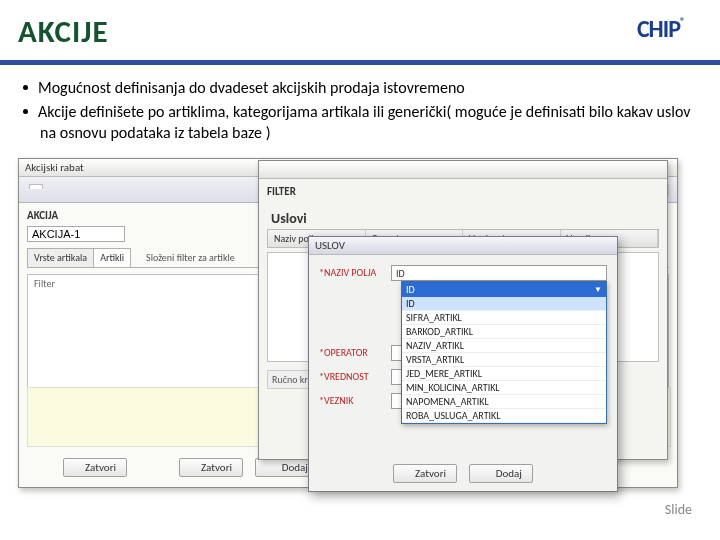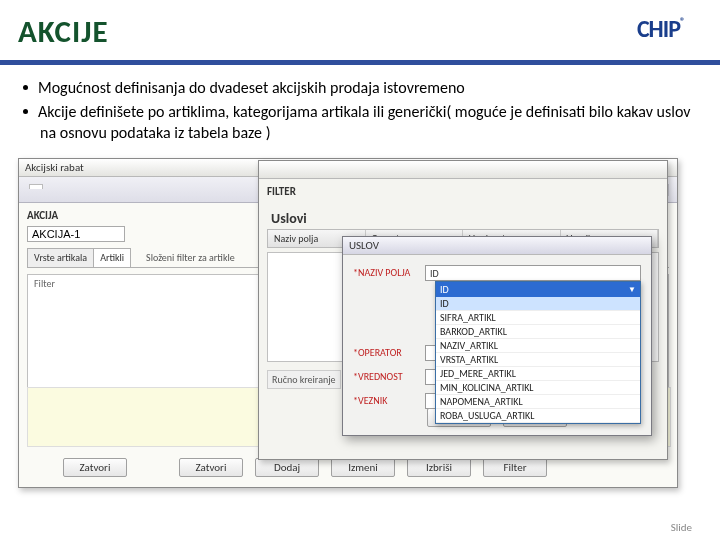--- a/index.html
+++ b/index.html
@@ -25,44 +25,44 @@
   .panel-label { font-size:11px; font-weight:bold; color:#333; padding:6px 0 2px 8px; }
   .inline-field { display:flex; align-items:center; gap:6px; padding:2px 8px 6px; }
   .inline-field input { font-size:11px; padding:1px 4px; border:1px solid #aaa; background:#fff; }
   .tabs-row { display:flex; gap:0; border-bottom:1px solid #b0b0b0; margin:0 8px; }
   .tabs-row .tab { font-size:10px; background:#eee; border:1px solid #b0b0b0; border-bottom:none; padding:2px 6px; margin-right:-1px; }
   .tabs-row .tab.active { background:#fff; }
   .tabs-row .hint { font-size:10px; padding:3px 16px; color:#555; }
   .filter-area { margin:6px 8px; border:1px solid #c0c0c0; background:#fff; height:170px; }
   .filter-area .lbl { font-size:10px; padding:2px 6px; color:#666; }
   .big-yellow { position:absolute; left:8px; bottom:40px; width:644px; height:60px; background:#fbfbe0; border:1px solid #ddd; }
-  .btn { display:inline-block; min-width:64px; text-align:center; font-size:11px; background:linear-gradient(#fdfdfd,#e6e6e6); border:1px solid #a0a0a0; border-radius:2px; padding:2px 10px; cursor:pointer; }
+  .btn { display:inline-block; min-width:64px; text-align:right; font-size:11px; background:linear-gradient(#fdfdfd,#e6e6e6); border:1px solid #a0a0a0; border-radius:2px; padding:2px 10px; cursor:pointer; }
   .win1-close-row { position:absolute; left:44px; bottom:10px; }
   .win1-btn-row { position:absolute; left:160px; bottom:10px; display:flex; gap:12px; }
 
   .win2 { left: 240px; top: 2px; width: 410px; height: 300px; background:#f4f4f0; }
   .win2 .colhdr { background:linear-gradient(#f6f6f6,#e2e2e2); border:1px solid #bbb; font-size:10px; display:flex; }
   .win2 .colhdr span { flex:1; border-right:1px solid #ccc; padding:2px 6px; }
   .win2 .uslovi { font-weight:bold; font-size:14px; padding:8px 4px 2px; }
   .win2 .list-area { height:110px; background:#fff; border:1px solid #c0c0c0; margin:4px 0; }
   .rucno { font-size:10px; padding:2px 4px; color:#555; border:1px solid #ccc; background:#f0f0f0; display:inline-block; margin-top:4px; }
 
-  .win3 { left: 290px; top: 78px; width: 310px; height: 200px; background:#f2f2f0; border:1px solid #7a7a82; box-shadow:3px 4px 10px rgba(0,0,0,.35);margin-left:34px; }
+  .win3 { left: 290px; top: 78px; width: 310px; height: 256px; background:#f2f2f0; border:1px solid #7a7a82; box-shadow:3px 4px 10px rgba(0,0,0,.35); }
   .win3 .titlebar { background: linear-gradient(#f6f6fb,#d6d6e4); }
   .form-row { display:flex; align-items:center; padding:4px 10px; }
   .form-row .lab { width:72px; font-size:10px; color:#c02323; }
   .form-row .fld { flex:1; height:16px; border:1px solid #9a9a9a; background:#fff; font-size:10px; padding:1px 4px; }
   .dd-open { position:absolute; left:92px; top:44px; width:206px; border:1px solid #3a6ea5; background:#fff; box-shadow:1px 2px 5px rgba(0,0,0,.3); }
   .dd-head { background:#2c6bd1; color:#fff; font-size:10px; padding:1px 4px; display:flex; align-items:center; justify-content:space-between; }
   .dd-head .tri { font-size:8px; }
   .dd-item { font-size:10px; padding:0 4px; border-bottom:1px solid #eee; color:#222; line-height:13px; }
   .dd-item.sel { background:#cde3ff; }
   .win3-foot { position:absolute; bottom:8px; left:0; right:0; display:flex; gap:12px; justify-content:center; }
 
-  .footer-dot { position:absolute; right:28px; bottom:6px; font-size:11px; color:#888; }
+  .footer-dot { position:absolute; right:28px; bottom:22px; font-size:14px; color:#888; }
 </style>
 </head>
 <body>
 
 <div class="slide-header">
   <div class="slide-title">AKCIJE</div>
   <div class="logo"><span>CHIP</span><span class="reg">®</span></div>
 </div>
 <div class="blue-bar"></div>
 <ul class="bullets">

